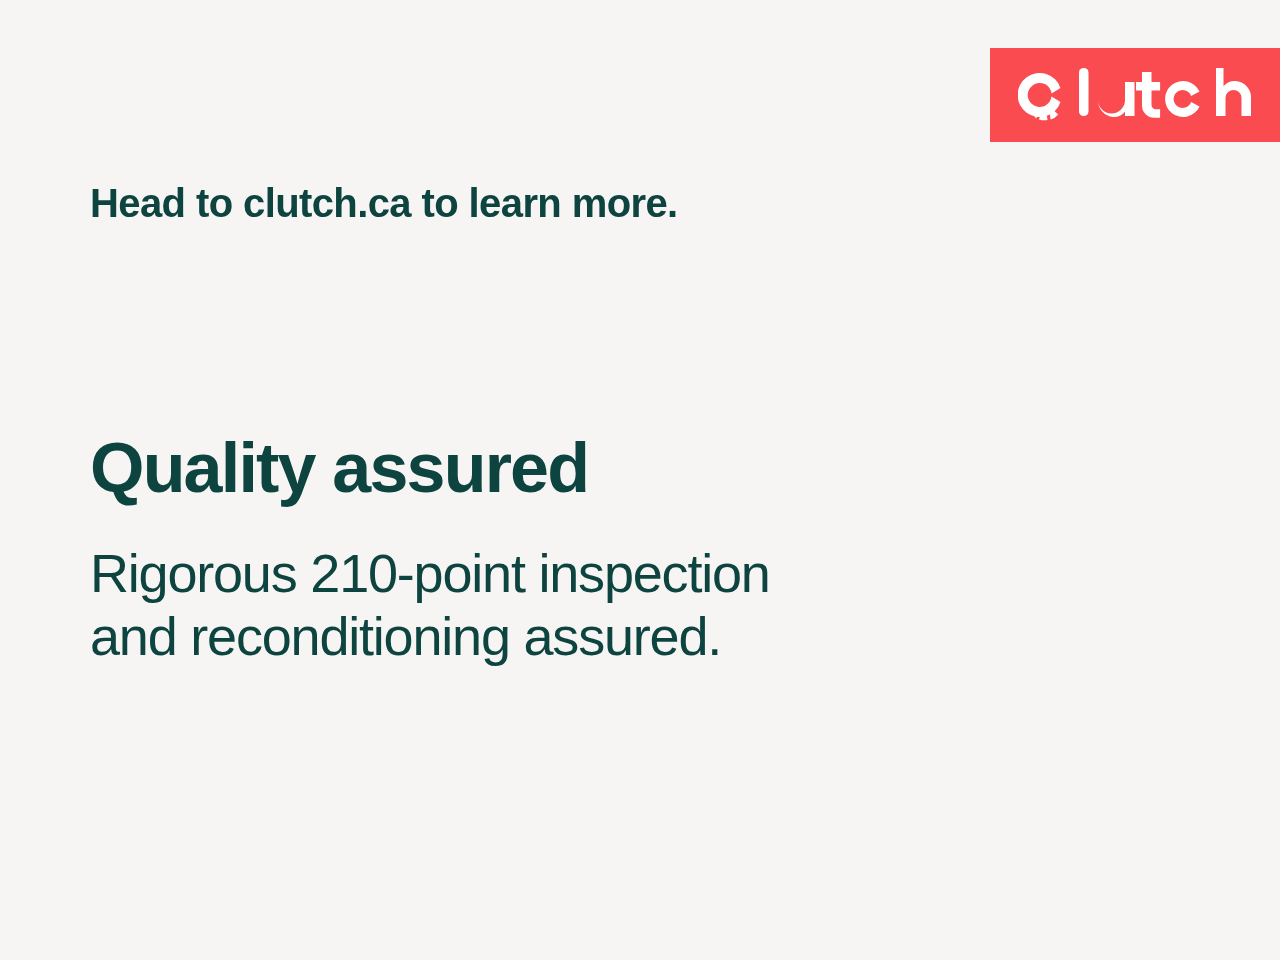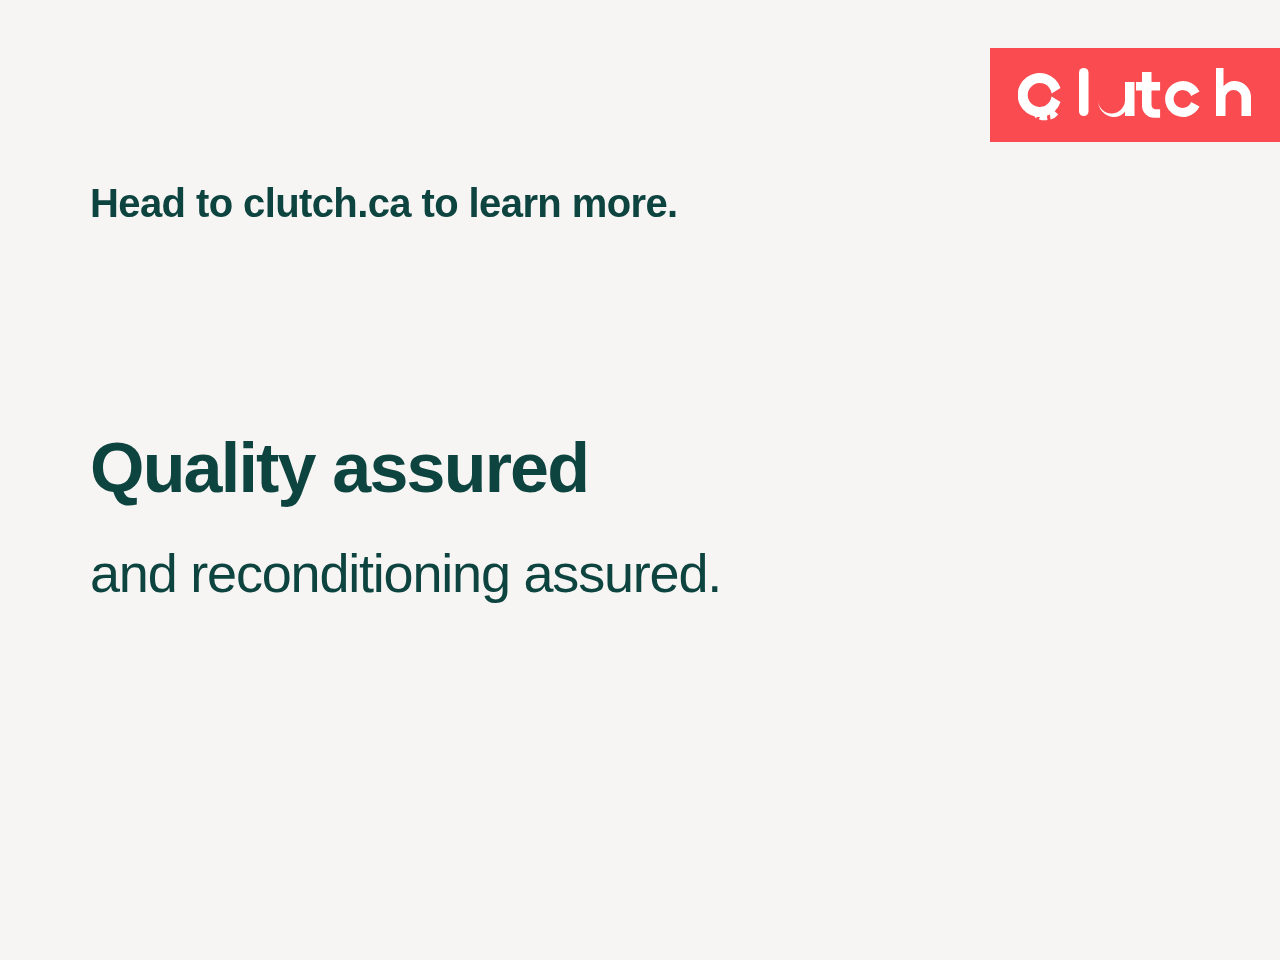--- a/index.html
+++ b/index.html
@@ -122,16 +122,17 @@
       <path d="M196 2 h9.5 v18.2 a15 15 0 0 1 11.8 -5.2 A16.5 16.5 0 0 1 233 32 v18 h-9.5 V32
                a8 8 0 0 0 -16 0 v18 H198 V2 Z" fill="#ffffff"></path>
     </svg>
   </div>
 
   <div class="kicker" style="color: rgb(14, 68, 64);">Head to clutch.ca to learn more.</div>
 
   <h1 class="headline" style="color: rgb(14, 68, 64);">Quality assured</h1>
 
   <p class="subcopy" style="color: rgb(14, 68, 64);">
+    <span class="line">Rigorous 210-point inspection</span>
     <span class="line">and reconditioning assured.</span>
   </p>
 
 </div>
 
 </body></html>

